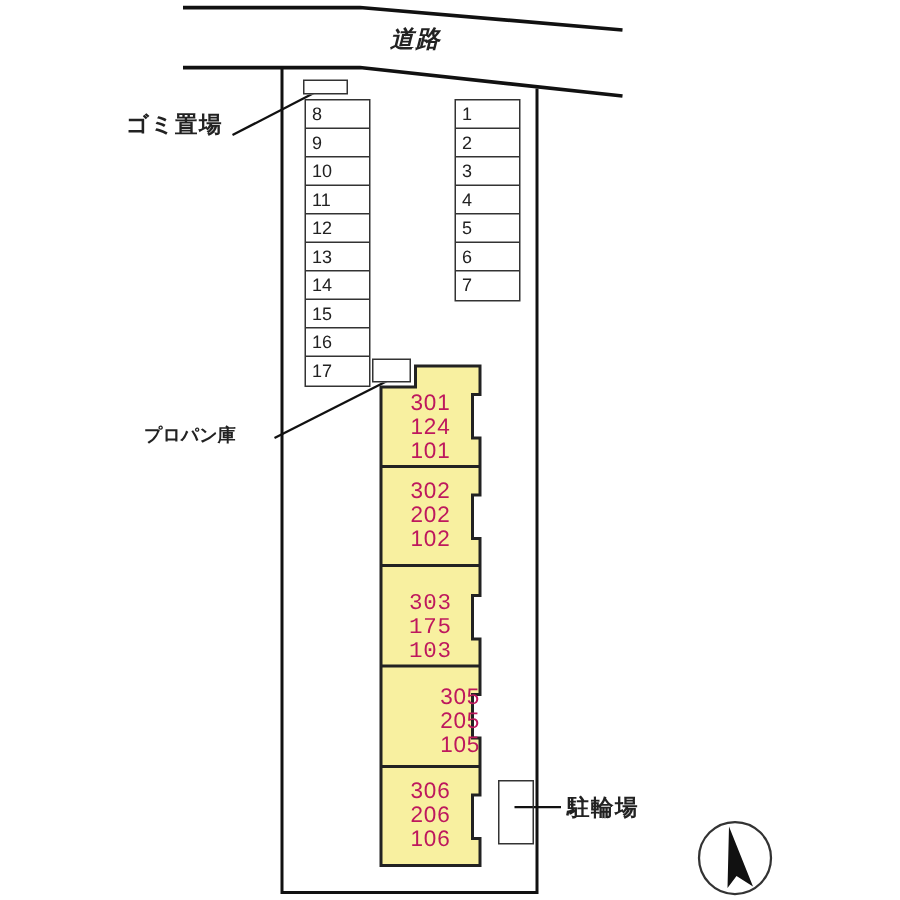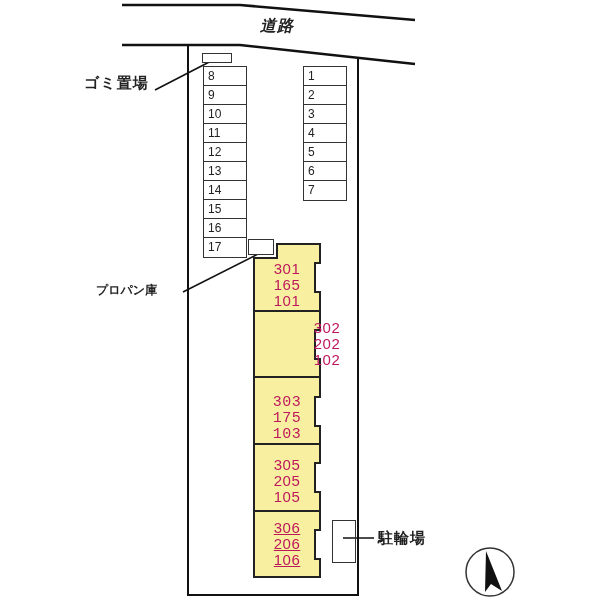--- a/index.html
+++ b/index.html
@@ -84,35 +84,35 @@
   <div class="slot">2</div>
   <div class="slot">3</div>
   <div class="slot">4</div>
   <div class="slot">5</div>
   <div class="slot">6</div>
   <div class="slot">7</div>
 </div>
 
 <div class="unit" style="top:258px; height:53px;">
   <span>301</span>
-  <span>165</span>
+  <span>124</span>
   <span>101</span>
 </div>
-<div class="unit" style="top:311px; height:66px;padding-left:40px;">
+<div class="unit" style="top:311px; height:66px;">
   <span>302</span>
   <span>202</span>
   <span>102</span>
 </div>
 <div class="unit" style="top:377px; height:83px;font-family:Liberation Mono, monospace;">
   <span>303</span>
   <span>175</span>
   <span>103</span>
 </div>
-<div class="unit" style="top:444px; height:74px;">
+<div class="unit" style="top:444px; height:74px;align-items:flex-end;">
   <span>305</span>
   <span>205</span>
   <span>105</span>
 </div>
-<div class="unit" style="top:511px; height:66px;text-decoration:underline;">
+<div class="unit" style="top:511px; height:66px;">
   <span>306</span>
   <span>206</span>
   <span>106</span>
 </div>
 
 </body></html>

